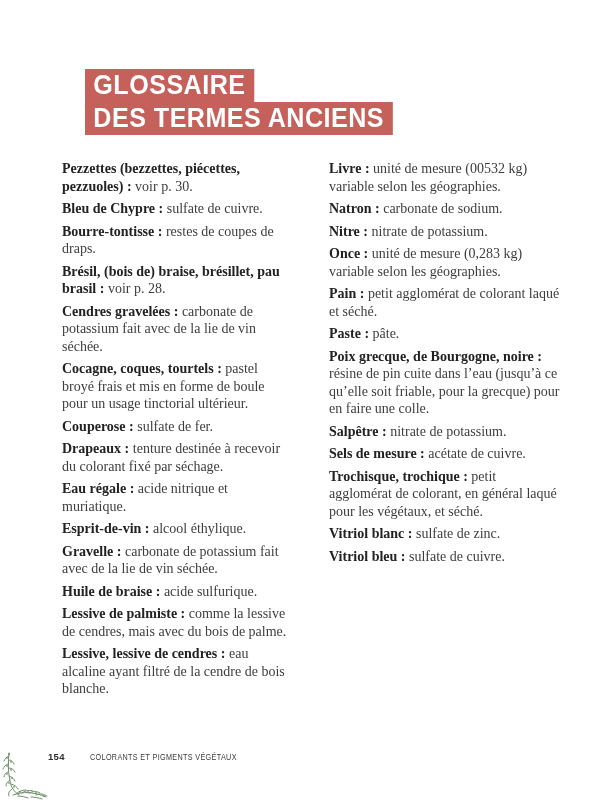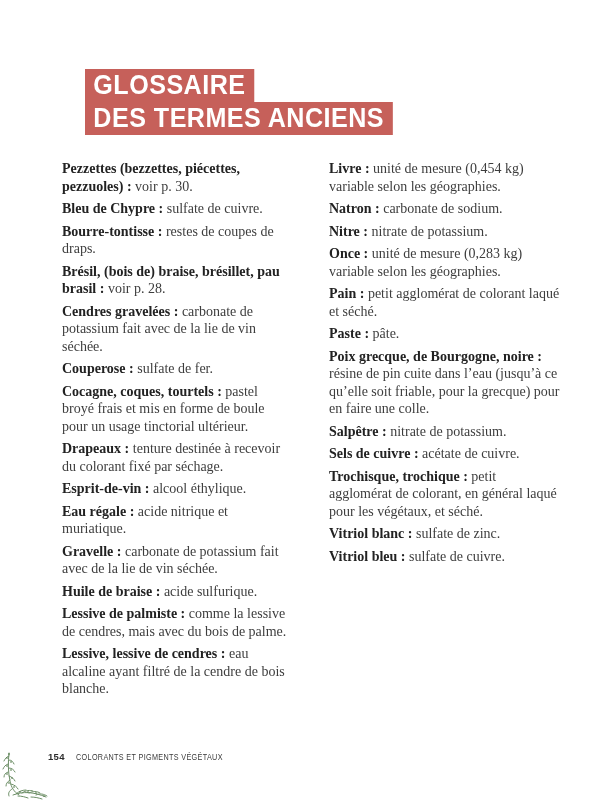--- a/index.html
+++ b/index.html
@@ -15,21 +15,21 @@
       white-space:nowrap;transform:scaleX(0.93);transform-origin:left top;
       letter-spacing:0.5px;}
 
   
   .columns{position:absolute;left:62px;top:160px;width:498px;display:flex;gap:36px;}
   .col{width:239px;}
   .entry{margin:0 0 5px 0;font-size:14px;line-height:17.5px;color:#3d3d3d;}
   .entry b{color:#222222;font-weight:bold;}
 
   
-  .footer{position:absolute;left:48px;top:751px;display:flex;align-items:baseline;gap:11px;
+  .footer{position:absolute;left:48px;top:751px;display:flex;align-items:baseline;gap:25px;
       font-family:"Liberation Sans","DejaVu Sans",sans-serif;color:#2d2d2d;}
   .page-num{font-size:9.5px;font-weight:bold;letter-spacing:0.3px;}
   .book-title{font-size:8.5px;letter-spacing:0.4px;transform:scaleX(0.85);
       transform-origin:left bottom;white-space:nowrap;color:#3a3a3a;}
 
   
   .plant{position:absolute;left:-2px;top:752px;width:56px;height:48px;}
 </style>
 </head>
 <body>
@@ -41,40 +41,40 @@
     <span class="title-line">DES TERMES ANCIENS</span>
   </div>
 
   <div class="columns">
     <div class="col">
         <p class="entry"><b>Pezzettes (bezzettes, piécettes, pezzuoles) : </b><span>voir p. 30.</span></p>
         <p class="entry"><b>Bleu de Chypre : </b><span>sulfate de cuivre.</span></p>
         <p class="entry"><b>Bourre-tontisse : </b><span>restes de coupes de draps.</span></p>
         <p class="entry"><b>Brésil, (bois de) braise, brésillet, pau brasil : </b><span>voir p. 28.</span></p>
         <p class="entry"><b>Cendres gravelées : </b><span>carbonate de potassium fait avec de la lie de vin séchée.</span></p>
+        <p class="entry"><b>Cocagne, coques, tourtels : </b><span>pastel broyé frais et mis en forme de boule pour un usage tinctorial ultérieur.</span></p>
         <p class="entry"><b>Couperose : </b><span>sulfate de fer.</span></p>
-        <p class="entry"><b>Cocagne, coques, tourtels : </b><span>pastel broyé frais et mis en forme de boule pour un usage tinctorial ultérieur.</span></p>
         <p class="entry"><b>Drapeaux : </b><span>tenture destinée à recevoir du colorant fixé par séchage.</span></p>
+        <p class="entry"><b>Eau régale : </b><span>acide nitrique et muriatique.</span></p>
         <p class="entry"><b>Esprit-de-vin : </b><span>alcool éthylique.</span></p>
-        <p class="entry"><b>Eau régale : </b><span>acide nitrique et muriatique.</span></p>
         <p class="entry"><b>Gravelle : </b><span>carbonate de potassium fait avec de la lie de vin séchée.</span></p>
         <p class="entry"><b>Huile de braise : </b><span>acide sulfurique.</span></p>
         <p class="entry"><b>Lessive de palmiste : </b><span>comme la lessive de cendres, mais avec du bois de palme.</span></p>
         <p class="entry"><b>Lessive, lessive de cendres : </b><span>eau alcaline ayant filtré de la cendre de bois blanche.</span></p>
       </div>
     <div class="col">
-        <p class="entry"><b>Livre : </b><span>unité de mesure (0,454 kg) variable selon les géographies.</span></p>
+        <p class="entry"><b>Livre : </b><span>unité de mesure (00532 kg) variable selon les géographies.</span></p>
         <p class="entry"><b>Natron : </b><span>carbonate de sodium.</span></p>
         <p class="entry"><b>Nitre : </b><span>nitrate de potassium.</span></p>
         <p class="entry"><b>Once : </b><span>unité de mesure (0,283 kg) variable selon les géographies.</span></p>
         <p class="entry"><b>Pain : </b><span>petit agglomérat de colorant laqué et séché.</span></p>
         <p class="entry"><b>Paste : </b><span>pâte.</span></p>
         <p class="entry"><b>Poix grecque, de Bourgogne, noire : </b><span>résine de pin cuite dans l’eau (jusqu’à ce qu’elle soit friable, pour la grecque) pour en faire une colle.</span></p>
         <p class="entry"><b>Salpêtre : </b><span>nitrate de potassium.</span></p>
-        <p class="entry"><b>Sels de cuivre : </b><span>acétate de cuivre.</span></p>
+        <p class="entry"><b>Sels de mesure : </b><span>acétate de cuivre.</span></p>
         <p class="entry"><b>Trochisque, trochique : </b><span>petit agglomérat de colorant, en général laqué pour les végétaux, et séché.</span></p>
         <p class="entry"><b>Vitriol blanc : </b><span>sulfate de zinc.</span></p>
         <p class="entry"><b>Vitriol bleu : </b><span>sulfate de cuivre.</span></p>
       </div>
   </div>
 
   <div class="footer">
     <span class="page-num">154</span>
     <span class="book-title">COLORANTS ET PIGMENTS VÉGÉTAUX</span>
   </div>

